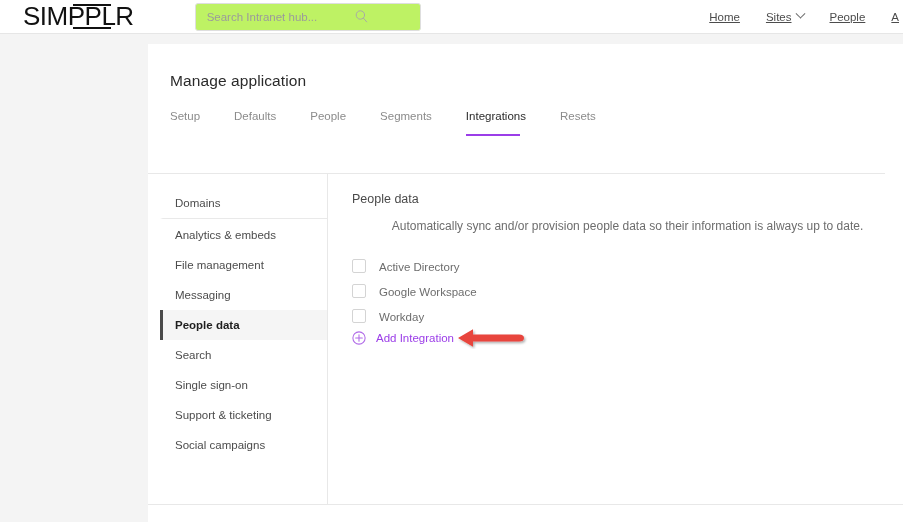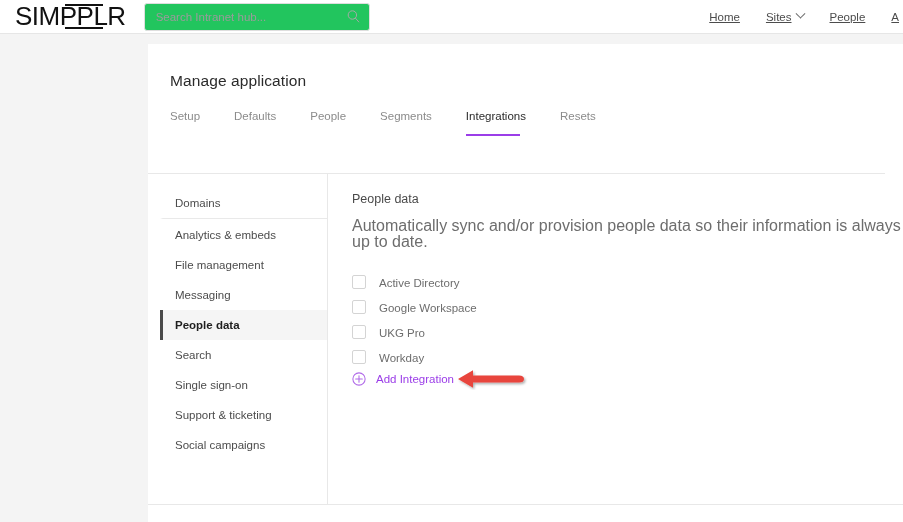--- a/index.html
+++ b/index.html
@@ -18,21 +18,21 @@
     position: absolute;
     top: 0; left: 0;
     width: 903px;
     height: 34px;
     background: #ffffff;
     border-bottom: 1px solid #e6e6e6;
     display: flex;
     align-items: center;
   }
   .logo {
-    margin-left: 15px;
+    margin-left: 23px;
     display: flex;
     align-items: flex-start;
     position: relative;
     height: 30px;
   }
   .logo-text {
     font-family: "Liberation Sans", sans-serif;
     font-size: 26px;
     letter-spacing: -0.5px;
     font-weight: 400;
@@ -53,26 +53,27 @@
     margin-left: 18px;
     position: relative;
     width: 226px;
     height: 28px;
   }
   .search-input {
     width: 226px;
     height: 28px;
     border: 1px solid #dedede;
     border-radius: 3px;
-    background: #22c55e;
+    background: #bef264;
     padding: 0 30px 0 11px;
     font-size: 11.5px;
     font-family: "Liberation Sans", sans-serif;
     color: #555;
     outline: none;
+    margin-left: 43px;
   }
   .search-input::placeholder { color: #9b9b9b; }
   .search-icon {
     position: absolute;
     right: 9px; top: 6px;
     width: 15px; height: 15px;
     pointer-events: none;
   }
 
   .topnav {
@@ -190,24 +191,25 @@
     flex: 1;
     padding: 18px 0 0 24px;
     position: relative;
   }
   .content-title {
     font-size: 12.5px;
     color: #4a4a4a;
     margin-bottom: 12px;
   }
   .content-desc {
-    font-size: 16px;
+    font-size: 12px;
     color: #6d6d6d;
     margin-bottom: 14px;
     line-height: 16px;
+    text-align: center;
   }
   .check-row {
     display: flex;
     align-items: flex-end;
     height: 25px;
     margin-bottom: 0px;
   }
   .checkbox {
     width: 14px; height: 14px;
     border: 1px solid #d4d4d4;
@@ -360,24 +362,20 @@
       <div class="content-title">People data</div>
       <div class="content-desc">Automatically sync and/or provision people data so their information is always up to date.</div>
 
       <div class="check-row">
         <span class="checkbox"></span>
         <span class="check-label">Active Directory</span>
       </div>
       <div class="check-row">
         <span class="checkbox"></span>
         <span class="check-label">Google Workspace</span>
-      </div>
-      <div class="check-row">
-        <span class="checkbox"></span>
-        <span class="check-label">UKG Pro</span>
       </div>
       <div class="check-row">
         <span class="checkbox"></span>
         <span class="check-label">Workday</span>
       </div>
 
       <div class="add-row">
         <svg class="plus-icon" viewBox="0 0 16 16">
           <circle cx="8" cy="8" r="7" fill="none" stroke="#b06ae8" stroke-width="1.2"></circle>
           <line x1="8" y1="4.2" x2="8" y2="11.8" stroke="#b06ae8" stroke-width="1.2" stroke-linecap="round"></line>

